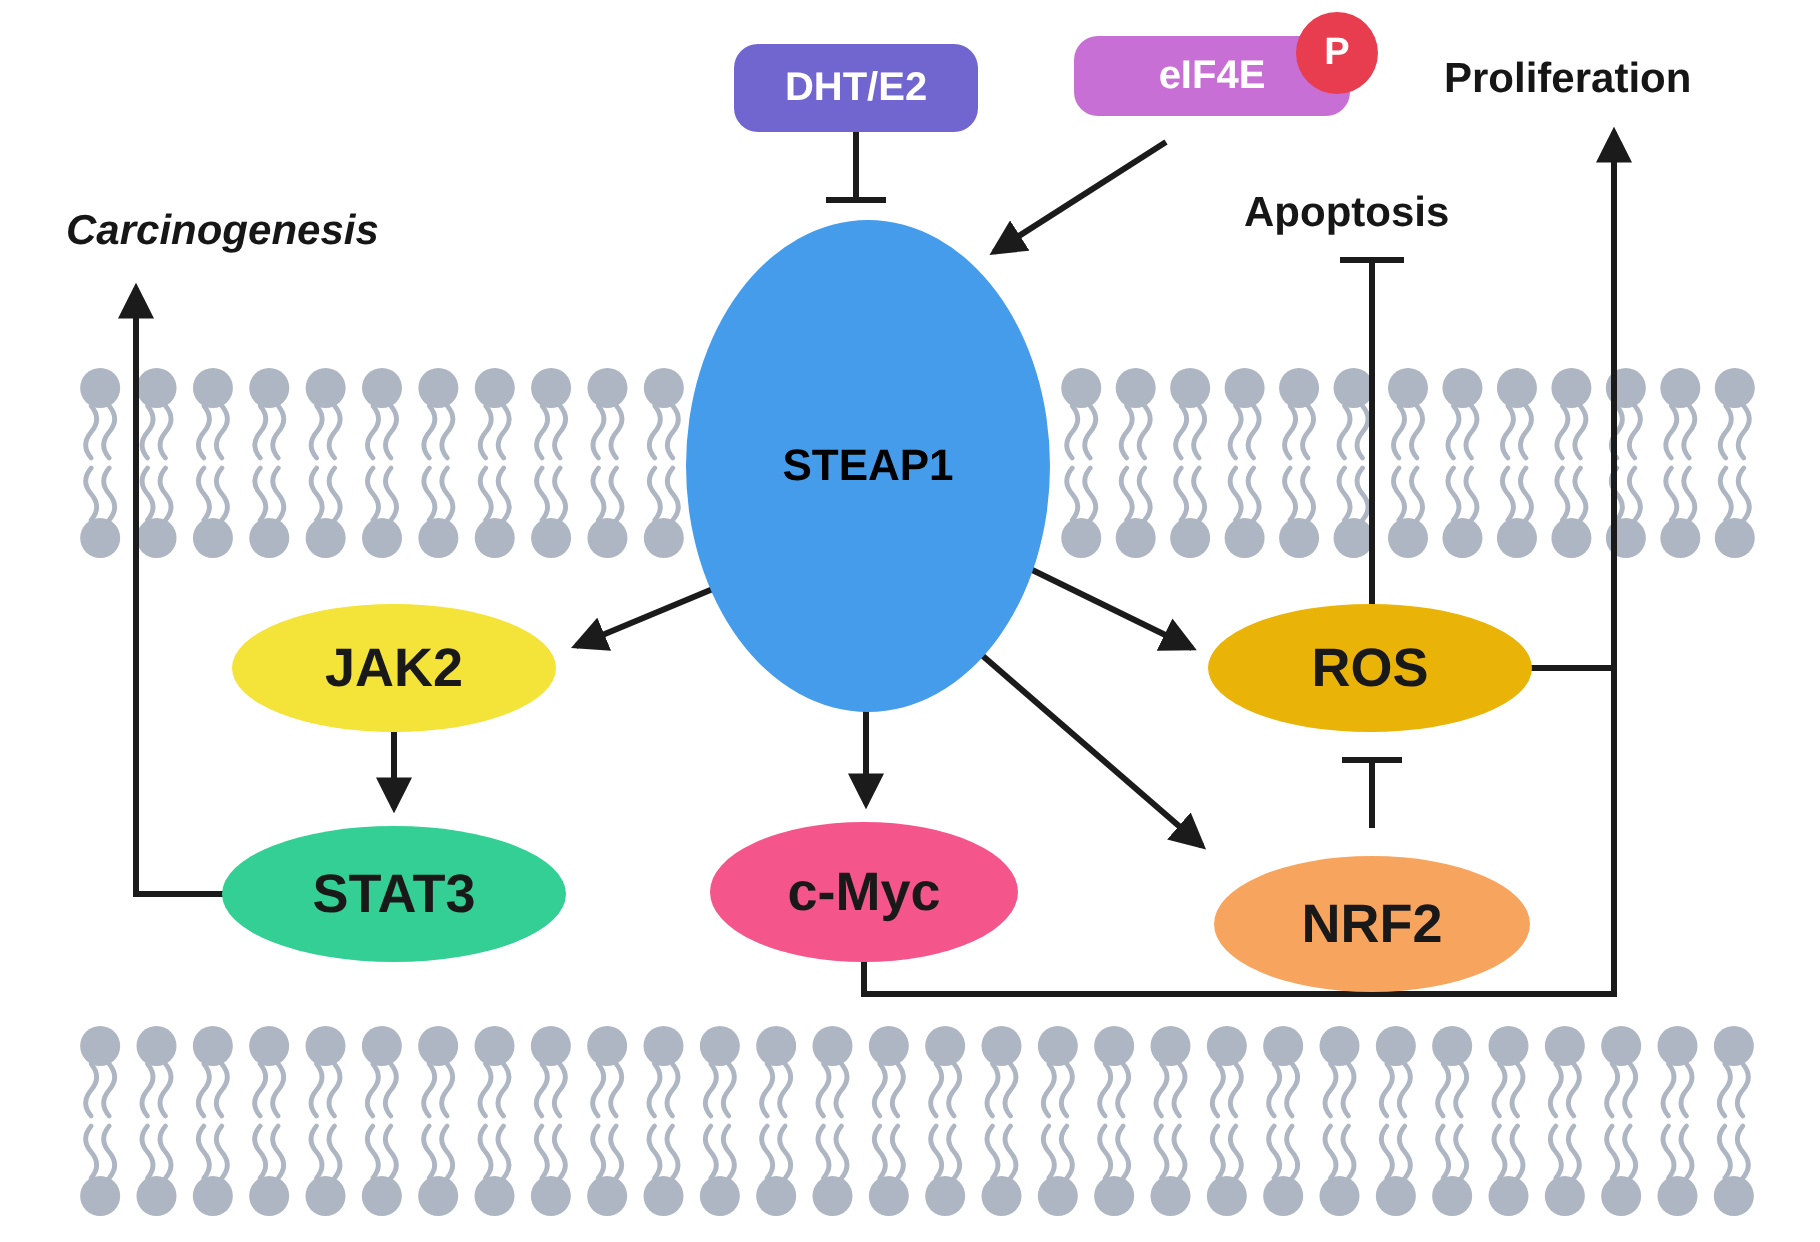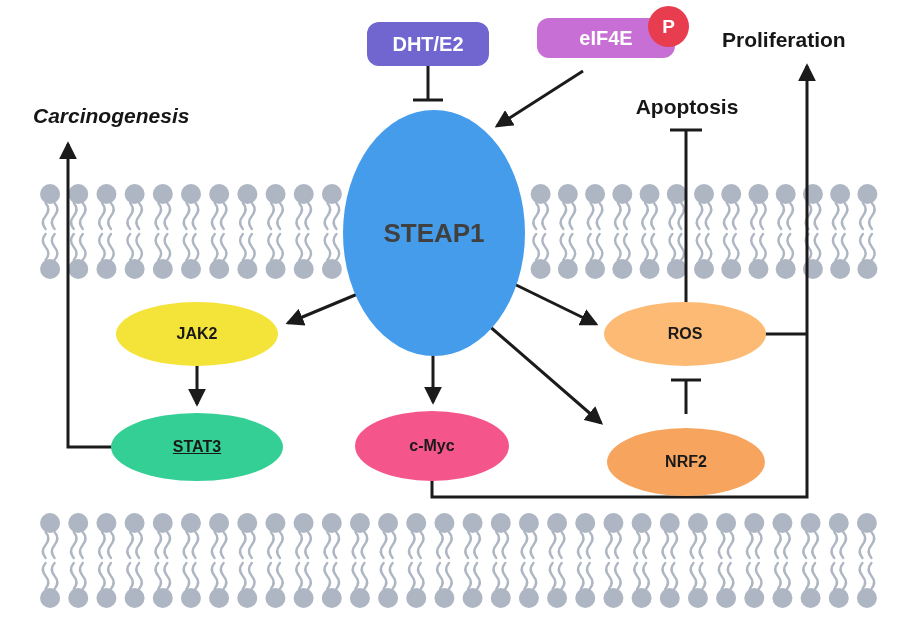--- a/index.html
+++ b/index.html
@@ -18,32 +18,32 @@
   #membrane-bottom    { left:36px;  top:512px; }
 
   .node { position:absolute; display:flex; align-items:center; justify-content:center;
           font-weight:700; z-index:3; }
   .rectnode { border-radius:12px; color:#ffffff; font-size:20px; }
   #node-dht   { left:367px; top:22px;  width:122px; height:44px; background:#7165d0; }
   #node-eif4e { left:537px; top:18px;  width:138px; height:40px; background:#c76fd4; border-radius:12px; }
   #badge-p    { left:648px; top:6px;   width:41px;  height:41px; border-radius:50%;
                 background:#e83d4f; color:#ffffff; font-size:19px; z-index:4; }
 
-  .ellipse { border-radius:50%; font-size:16px; color:#191919; }
+  .ellipse { border-radius:50%; font-size:27px; color:#191919; }
   #node-steap1 { left:343px; top:110px; width:182px; height:246px; background:#459ceb;
-                 color:#404040; font-size:26px; }
+                 color:#000000; font-size:22px; }
   #node-jak2   { left:116px; top:302px; width:162px; height:64px; background:#f4e338; }
-  #node-stat3  { left:111px; top:413px; width:172px; height:68px; background:#33cf95;text-decoration:underline; }
+  #node-stat3  { left:111px; top:413px; width:172px; height:68px; background:#33cf95; }
   #node-cmyc   { left:355px; top:411px; width:154px; height:70px; background:#f4568c;align-items:center; }
-  #node-ros    { left:604px; top:302px; width:162px; height:64px; background:#fdba74; }
+  #node-ros    { left:604px; top:302px; width:162px; height:64px; background:#eab308; }
   #node-nrf2   { left:607px; top:428px; width:158px; height:68px; background:#f7a55e; }
 
   .annotation { position:absolute; font-weight:700; font-size:21px; color:#161616; z-index:3; }
   #label-carcinogenesis { left:33px;  top:104px;font-style:italic; }
-  #label-apoptosis      { left:622px; top:95px; width:130px; text-align:center; }
+  #label-apoptosis      { left:622px; top:95px; width:130px; text-align:left; }
   #label-proliferation  { left:722px; top:28px; }
 </style>
 </head>
 <body>
 
 <div class="canvas">
 
   <svg class="membrane" id="membrane-top-left" width="310" height="97">
       <circle cx="14.090909090909092" cy="11" r="10" fill="#adb6c2"></circle>
       <path d="M 9.590909090909092 20 q 5.5 6.5 0 13 q -5.5 6.5 0 13" stroke="#adb6c2" stroke-width="2.4" fill="none" stroke-linecap="round"></path>

